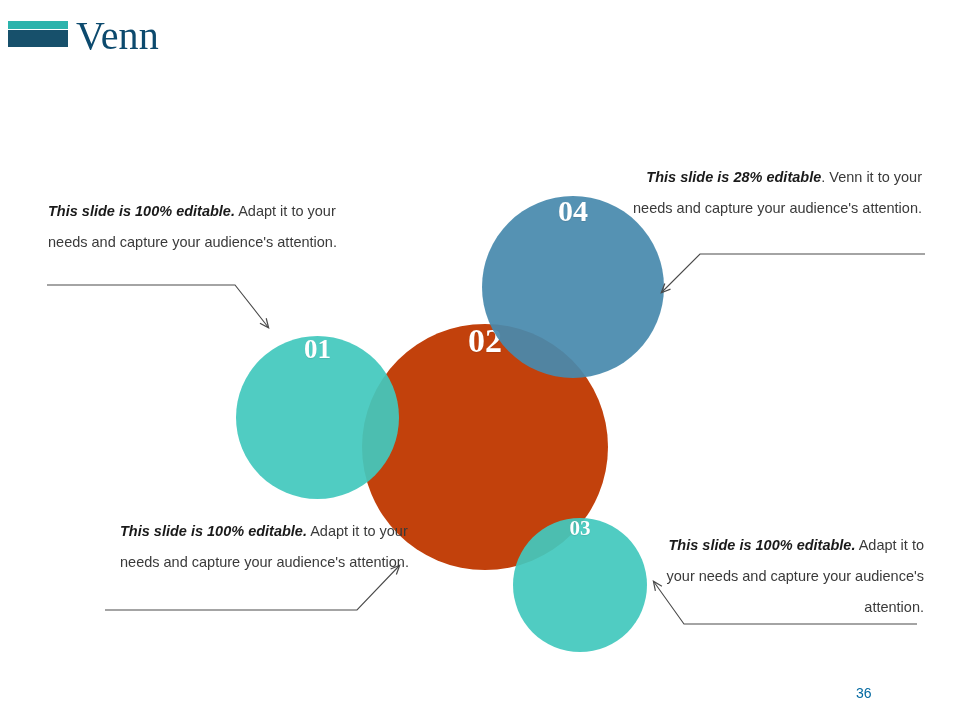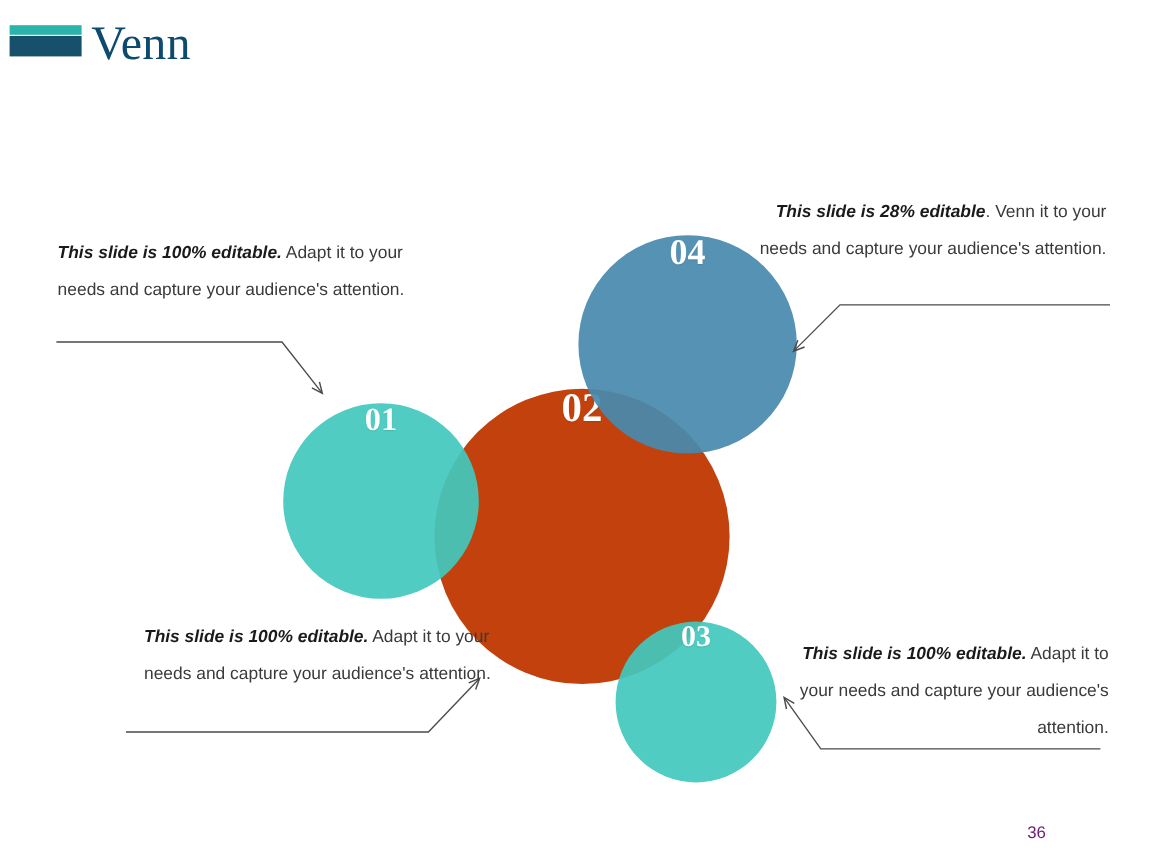--- a/index.html
+++ b/index.html
@@ -117,21 +117,21 @@
 
   
   #circle-03 {
     left: 513px;
     top: 518px;
     width: 134px;
     height: 134px;
     background: rgba(67, 200, 189, 0.93);
     z-index: 4;
   }
-  #circle-03 .circle-label { font-size: 25px; }
+  #circle-03 .circle-label { font-size: 21px; }
 
   
   .connectors {
     position: absolute;
     left: 0;
     top: 0;
     width: 960px;
     height: 720px;
     z-index: 5;
     pointer-events: none;
@@ -154,21 +154,21 @@
   .callout-tr { left: 632px; top: 162px; width: 290px; text-align: right; }
   .callout-bl { left: 120px; top: 516px; width: 292px; text-align: left;  }
   .callout-br { left: 646px; top: 530px; width: 278px; text-align: right; }
 
   
   .page-number {
     position: absolute;
     left: 856px;
     top: 685px;
     font-size: 14px;
-    color: #701a75;
+    color: #0369a1;
     z-index: 6;
   }
 </style>
 </head>
 <body>
 
 <div id="slide">
 
   <div class="title-bar-deco">
     <div class="deco-top"></div>

